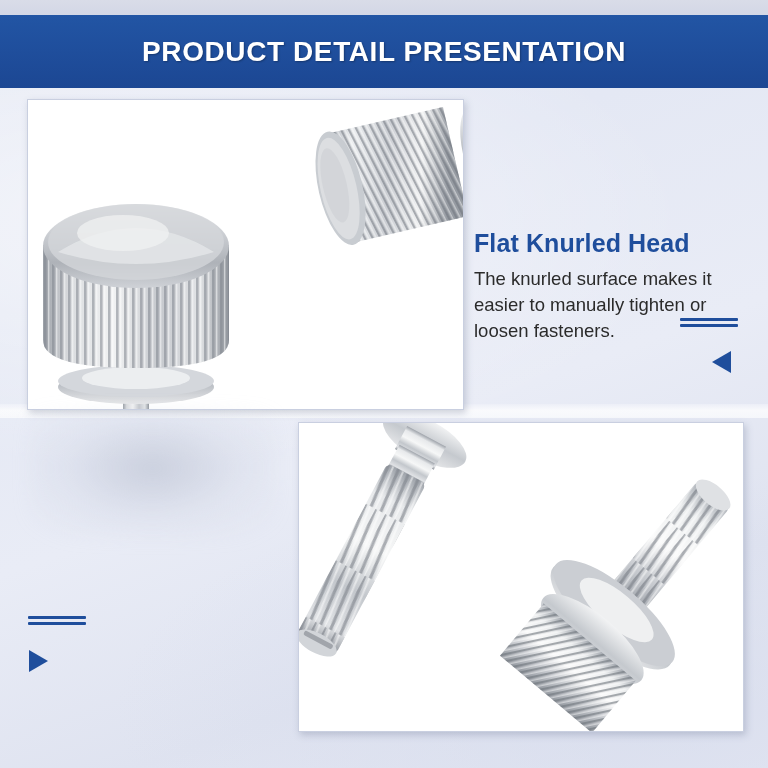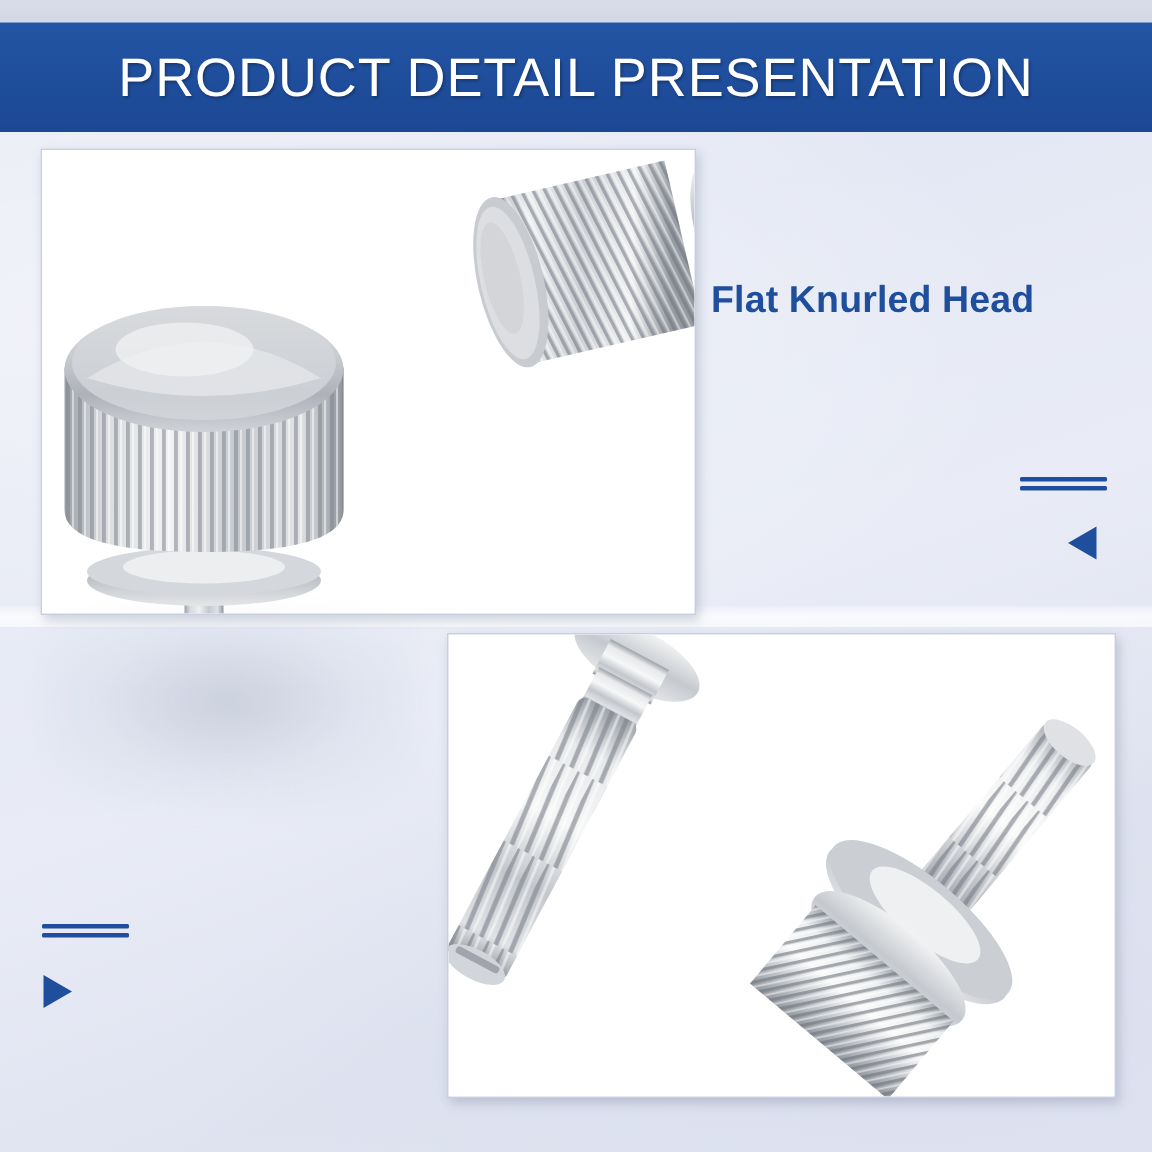--- a/index.html
+++ b/index.html
@@ -50,22 +50,22 @@
     top: 15px;
     width: 768px;
     height: 73px;
     background: linear-gradient(180deg, #2255a4 0%, #1f4e9c 50%, #1c4793 100%);
     display: flex;
     align-items: center;
     justify-content: center;
   }
   .banner-title {
     color: #ffffff;
-    font-size: 36px;
-    font-weight: normal;
+    font-size: 28px;
+    font-weight: bold;
     letter-spacing: .6px;
     text-shadow: 1px 1px 2px rgba(0,0,0,.28);
     white-space: nowrap;
     text-align: center;
   }
 
   
   .photo {
     position: absolute;
     background: #ffffff;
@@ -86,20 +86,21 @@
     height: 308px;
   }
 
   
   .art { position: absolute; inset: 0; display: block; }
 
   
   .feature {
     position: absolute;
     width: 282px;
+    margin-top: 43px;
   }
   .feature-right { left: 474px; top: 186px; }
   .feature-left  { left: 27px;  top: 498px; }
 
   .feature-title {
     color: #1f4e9c;
     font-size: 25px;
     font-weight: bold;
     line-height: 1.18;
     margin: 0 0 7px 0;
@@ -242,20 +243,21 @@
 
         <ellipse cx="52" cy="84" rx="22" ry="58" fill="#c8ccd1"></ellipse>
         <ellipse cx="50" cy="84" rx="18" ry="52" fill="#dcdee1"></ellipse>
         <ellipse cx="47" cy="80" rx="12" ry="38" fill="#cfd2d6" opacity=".7"></ellipse>
       </g>
     </svg>
   </div>
 
   <div class="feature feature-right">
     <h2 class="feature-title">Flat Knurled Head</h2>
+    <p class="feature-body">The knurled surface makes it easier to manually tighten or loosen fasteners.</p>
   </div>
 
   <div class="accent accent-lines accent-right-lines">
     <div class="ln"></div>
     <div class="ln"></div>
   </div>
   <div class="accent tri tri-left accent-right-tri"></div>
 
   <div class="reflection"></div>
 

